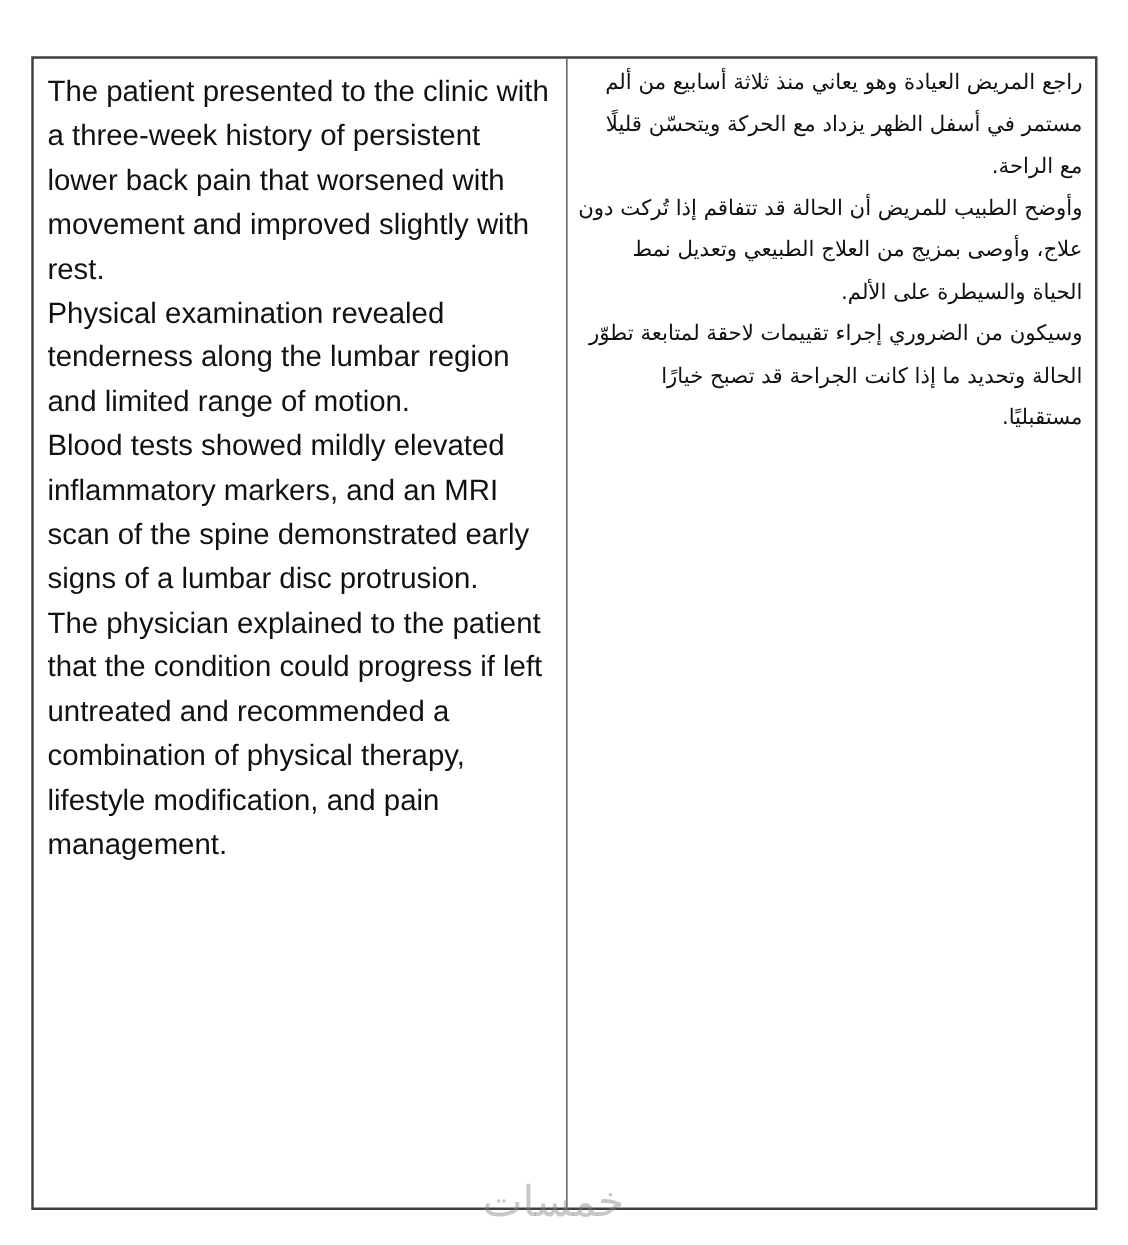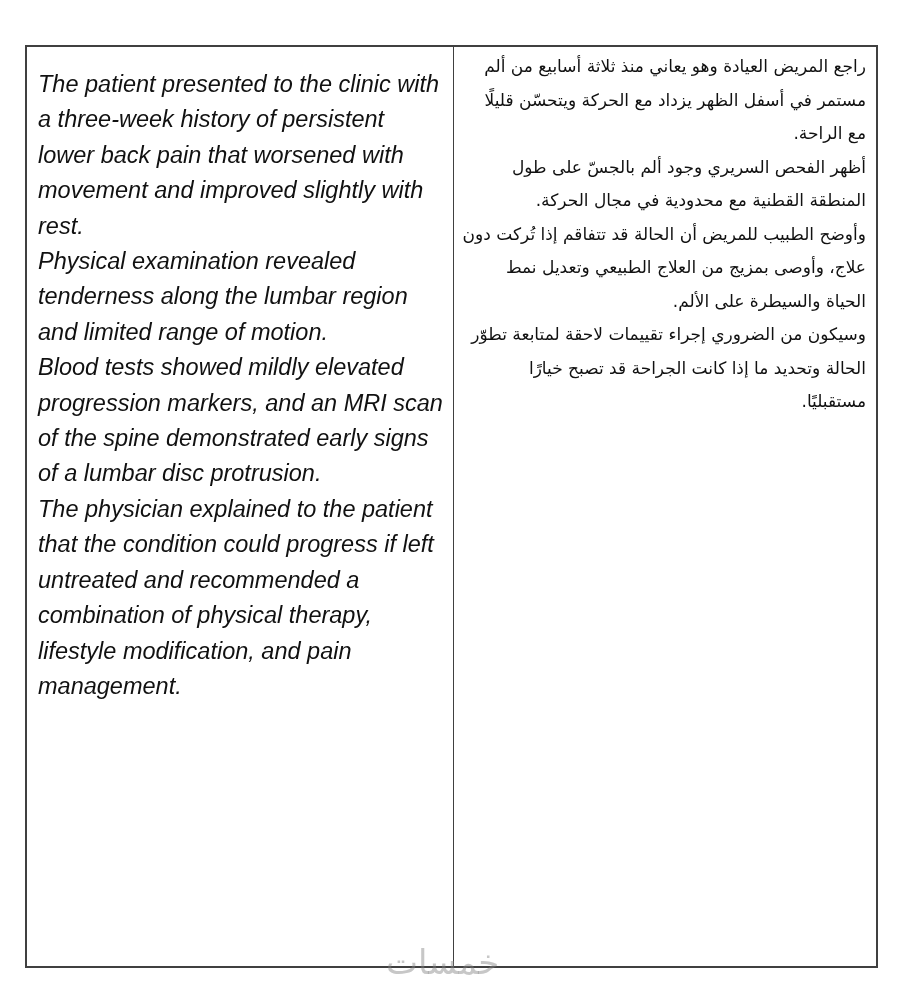--- a/index.html
+++ b/index.html
@@ -23,27 +23,26 @@
   }
 
   .col {
     height: 100%;
     overflow: hidden;
   }
 
   .col-en {
     width: 427px;
     border-right: 1px solid #404040;
-    padding: 20px 8px 0 11px;
+    padding: 9px 8px 0 11px;
     font-family: "Liberation Sans", sans-serif;
     font-size: 23.5px;
     line-height: 35.4px;
     color: #111111;
     text-align: left;
-    font-style: italic;
   }
 
   .col-en p { margin: 0; }
 
   .col-ar {
     flex: 1;
     padding: 3px 10px 0 8px;
     direction: rtl;
     text-align: right;
     font-family: "DejaVu Sans", sans-serif;
@@ -67,26 +66,25 @@
   }
 </style>
 </head>
 <body>
 
 <div class="doc-table">
 
   <div class="col col-en">
     <p>The patient presented to the clinic with a three-week history of persistent lower back pain that worsened with movement and improved slightly with rest.</p>
     <p>Physical examination revealed tenderness along the lumbar region and limited range of motion.</p>
-    <p>Blood tests showed mildly elevated progression markers, and an MRI scan of the spine demonstrated early signs of a lumbar disc protrusion.</p>
+    <p>Blood tests showed mildly elevated inflammatory markers, and an MRI scan of the spine demonstrated early signs of a lumbar disc protrusion.</p>
     <p>The physician explained to the patient that the condition could progress if left untreated and recommended a combination of physical therapy, lifestyle modification, and pain management.</p>
   </div>
 
   <div class="col col-ar">
     <p>راجع المريض العيادة وهو يعاني منذ ثلاثة أسابيع من ألم مستمر في أسفل الظهر يزداد مع الحركة ويتحسّن قليلًا مع الراحة.</p>
-    <p>أظهر الفحص السريري وجود ألم بالجسّ على طول المنطقة القطنية مع محدودية في مجال الحركة.</p>
     <p>وأوضح الطبيب للمريض أن الحالة قد تتفاقم إذا تُركت دون علاج، وأوصى بمزيج من العلاج الطبيعي وتعديل نمط الحياة والسيطرة على الألم.</p>
     <p>وسيكون من الضروري إجراء تقييمات لاحقة لمتابعة تطوّر الحالة وتحديد ما إذا كانت الجراحة قد تصبح خيارًا مستقبليًا.</p>
   </div>
 
 </div>
 
 <div class="watermark">خمسات</div>
 
 </body></html>

